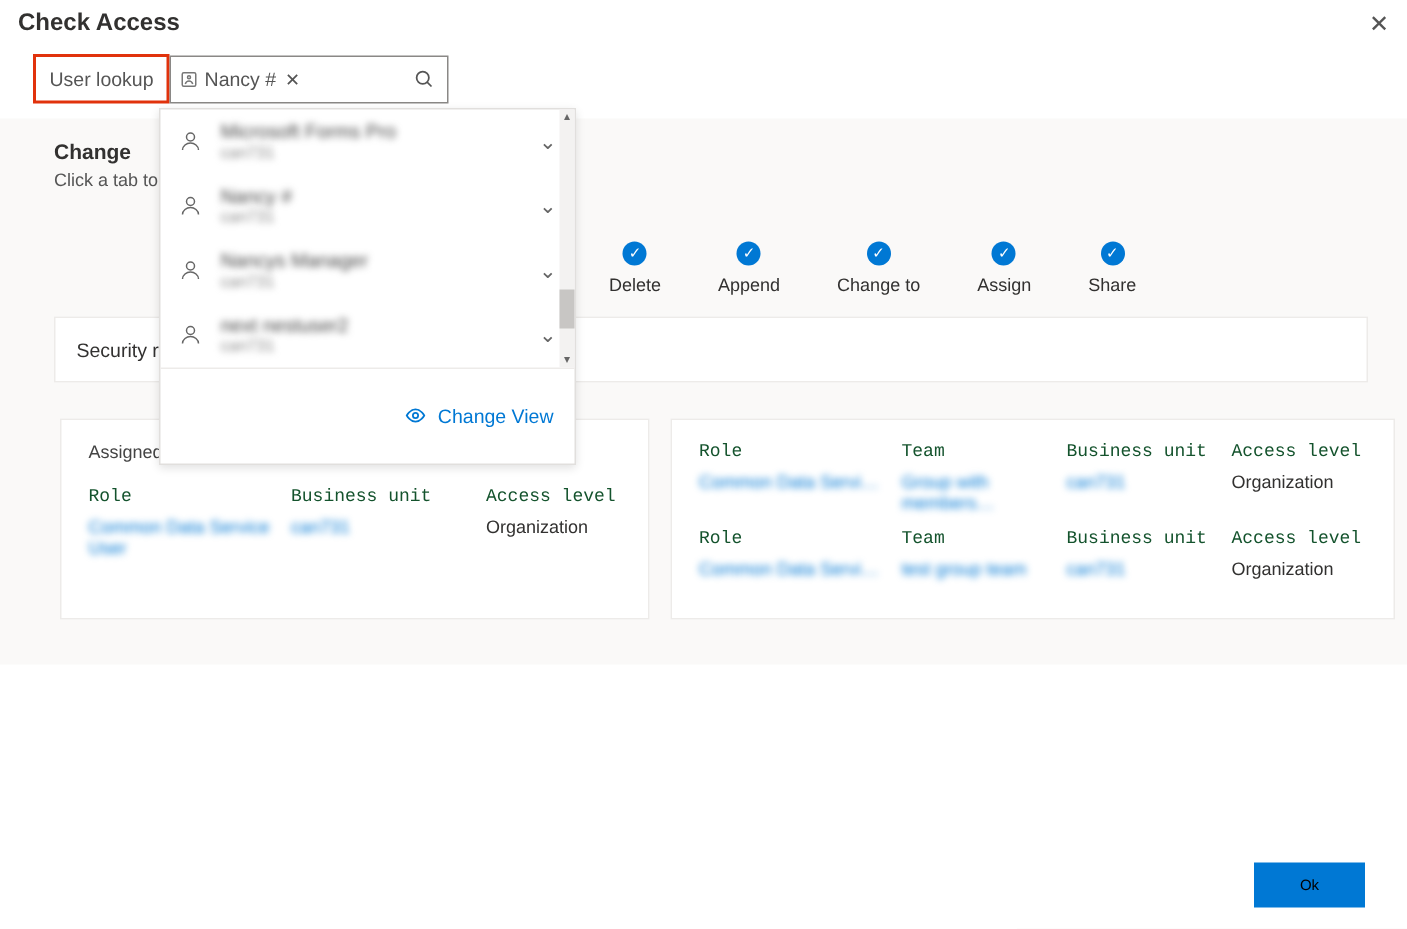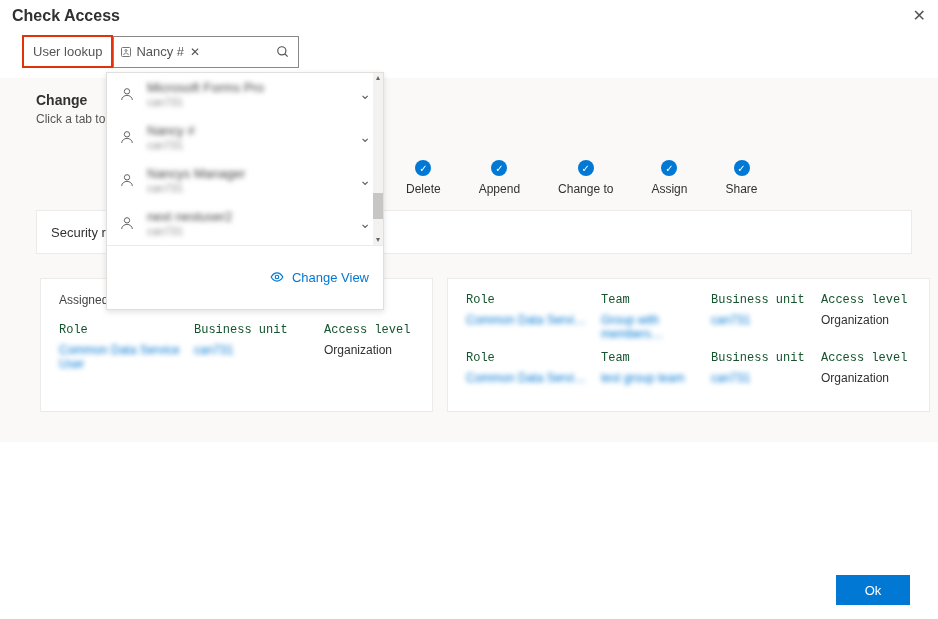--- a/index.html
+++ b/index.html
@@ -48,21 +48,21 @@
   .dd-item .txt .pri { filter:blur(2.5px); color:#444; font-size:13px; line-height:1.15;}
   .dd-item .txt .sec { filter:blur(2.5px); color:#888; font-size:11px; }
   .dd-item .chev { color:#666; font-size:14px; }
   .dd-scroll { position:absolute; right:0; top:0; bottom:0; width:10px; background:#f3f2f1; }
   .dd-scroll .up, .dd-scroll .dn { position:absolute; left:0; right:0; height:10px; font-size:8px; color:#666; text-align:center; line-height:10px; }
   .dd-scroll .up{top:0;} .dd-scroll .dn{bottom:0;}
   .dd-scroll .thumb{ position:absolute; left:0; right:0; top:120px; height:26px; background:#c8c6c4; }
   .dd-foot { display:flex; justify-content:flex-end; align-items:center; gap:8px; padding:24px 14px; border-top:1px solid #edebe9; color:#0078d4; }
   .dd-foot .eye { font-size:13px; color:#0078d4; }
 
-  .ok-btn { position:absolute; right:28px; bottom:14px; width:74px; height:30px; background:#0078d4; color:#ffffff; border:none; font-size:13px; cursor:pointer; }
+  .ok-btn { position:absolute; right:28px; bottom:14px; width:74px; height:30px; background:#0078d4; color:#000000; border:none; font-size:10px; cursor:pointer; }
 
   svg{display:block;}
 </style>
 </head>
 <body>
 
 <div class="titlebar">
   <h1>Check Access</h1>
   <span class="close-x">✕</span>
 </div>

